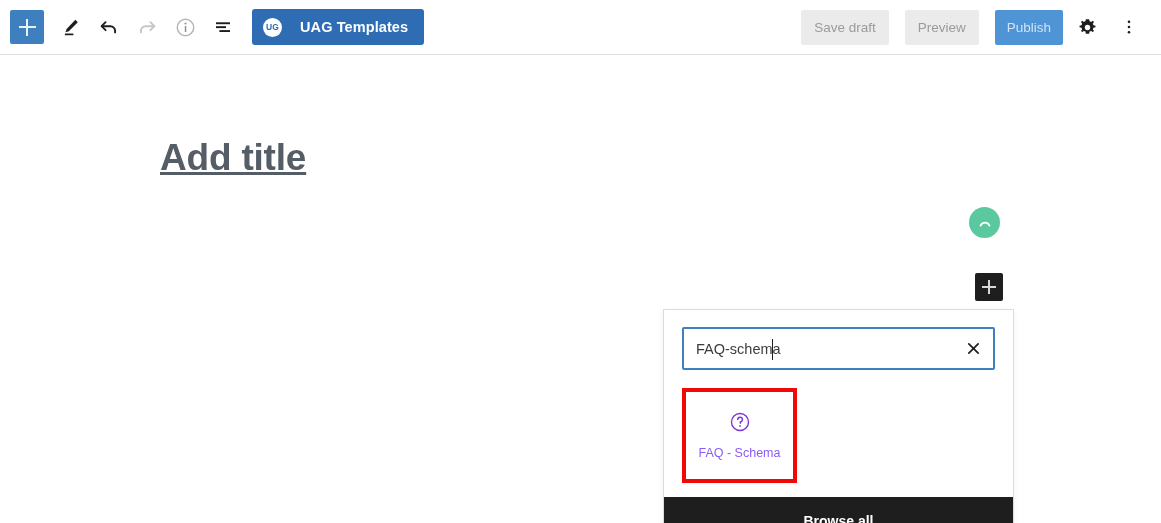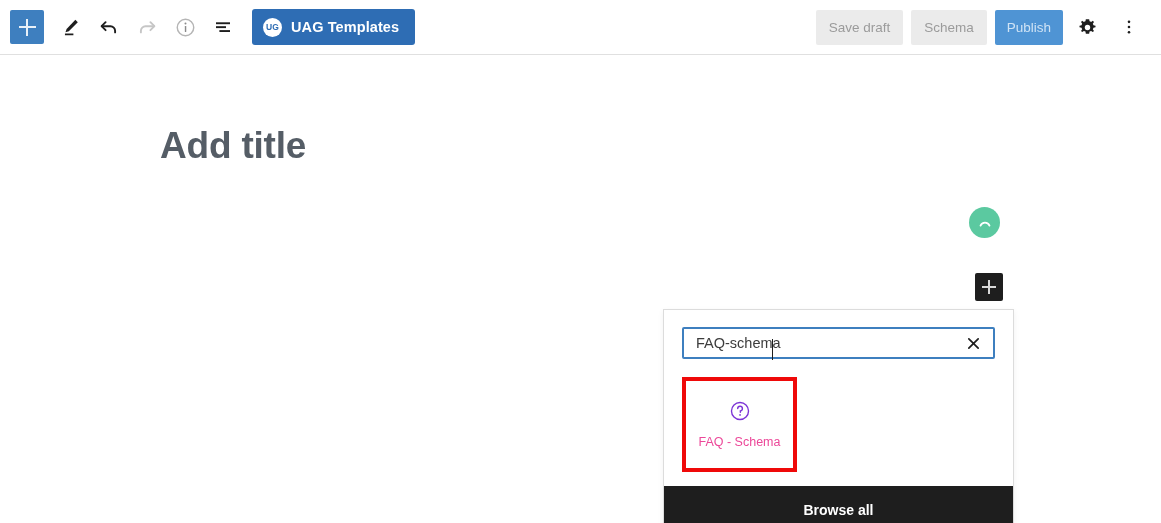--- a/index.html
+++ b/index.html
@@ -81,21 +81,21 @@
 
   
   .uag-btn {
     height: 36px;
     background: #2e6db4;
     border: none;
     border-radius: 3px;
     color: #ffffff;
     display: flex;
     align-items: center;
-    gap: 9px;
+    gap: 18px;
     padding: 0 16px 0 11px;
     margin-left: 10px;
     cursor: pointer;
     font-size: 14.5px;
     font-weight: 600;
     letter-spacing: .1px;
     font-family: "Liberation Sans", sans-serif;
   }
   .uag-badge {
     width: 19px; height: 19px;
@@ -113,21 +113,21 @@
 
   
   .hdr-btn {
     height: 35px;
     border: none;
     border-radius: 2px;
     font-size: 13.5px;
     font-family: "Liberation Sans", sans-serif;
     cursor: pointer;
     padding: 0 13px;
-    margin-left: 8px;
+    margin-left: 16px;
     white-space: nowrap;
   }
   .hdr-btn.secondary {
     background: #ebebeb;
     color: #9b9b9b;
   }
   .hdr-btn.primary {
     background: #4f94d4;
     color: #cfe3f5;
     padding: 0 12px;
@@ -149,27 +149,28 @@
   .editor-canvas {
     position: absolute;
     left: 0; top: 55px;
     width: 1161px;
     height: 468px;
     background: #ffffff;
   }
   .post-title {
     position: absolute;
     left: 160px;
-    top: 70px;
+    top: 82px;
     font-size: 37px;
     font-weight: bold;
     color: #555d66;
     font-family: "Liberation Sans", sans-serif;
     letter-spacing: -.2px;
     cursor: text;
+    text-decoration: underline;
   }
   .block-placeholder {
     position: absolute;
     left: 160px;
     top: 170px;
     font-size: 18.5px;
     color: #8f8f8f;
     font-family: "Liberation Sans", sans-serif;
     cursor: text;
   }
@@ -226,21 +227,21 @@
     box-shadow: 0 2px 6px rgba(0,0,0,0.06);
     box-sizing: border-box;
   }
   .inserter-search-wrap {
     padding: 17px 18px 12px 18px;
   }
   .inserter-search-box {
     position: relative;
     border: 2px solid #3e7fbf;
     border-radius: 2px;
-    height: 32px;
+    height: 43px;
     display: flex;
     align-items: center;
     background: #ffffff;
     box-sizing: border-box;
   }
   .inserter-search-box input {
     border: none;
     outline: none;
     flex: 1;
     height: 100%;
@@ -291,21 +292,21 @@
     padding: 0;
   }
   .block-item-icon {
     margin-bottom: 13px;
     display: flex;
     align-items: center;
     justify-content: center;
   }
   .block-item-label {
     font-size: 12.5px;
-    color: #ec4899;
+    color: #8b5cf6;
     font-family: "Liberation Sans", sans-serif;
     text-align: center;
     line-height: 1.2;
   }
 
   .browse-all-bar {
     background: #1e1e1e;
     height: 47px;
     display: flex;
     align-items: center;
@@ -372,21 +373,21 @@
     </button>
 
     <button class="uag-btn">
       <span class="uag-badge">UG</span>
       <span>UAG Templates</span>
     </button>
   </div>
 
   <div class="header-right">
     <button class="hdr-btn secondary">Save draft</button>
-    <button class="hdr-btn secondary">Schema</button>
+    <button class="hdr-btn secondary">Preview</button>
     <button class="hdr-btn primary">Publish</button>
 
     <button class="hdr-icon-btn">
       <svg width="21" height="21" viewBox="0 0 24 24">
         <path d="M12 2.6 l1.9 0 0.45 2.35 a7 7 0 0 1 1.75 0.73 l1.97 -1.33 1.34 1.34 -1.33 1.97 a7 7 0 0 1 0.73 1.75 l2.35 0.45 0 1.9 -2.35 0.45 a7 7 0 0 1 -0.73 1.75 l1.33 1.97 -1.34 1.34 -1.97 -1.33 a7 7 0 0 1 -1.75 0.73 l-0.45 2.35 -1.9 0 -1.9 0 -0.45 -2.35 a7 7 0 0 1 -1.75 -0.73 l-1.97 1.33 -1.34 -1.34 1.33 -1.97 a7 7 0 0 1 -0.73 -1.75 l-2.35 -0.45 0 -1.9 2.35 -0.45 a7 7 0 0 1 0.73 -1.75 l-1.33 -1.97 1.34 -1.34 1.97 1.33 a7 7 0 0 1 1.75 -0.73 l0.45 -2.35 z" fill="#1e1e1e"></path>
         <circle cx="12" cy="12" r="3.1" fill="#ffffff"></circle>
       </svg>
     </button>
 
     <button class="hdr-icon-btn">

